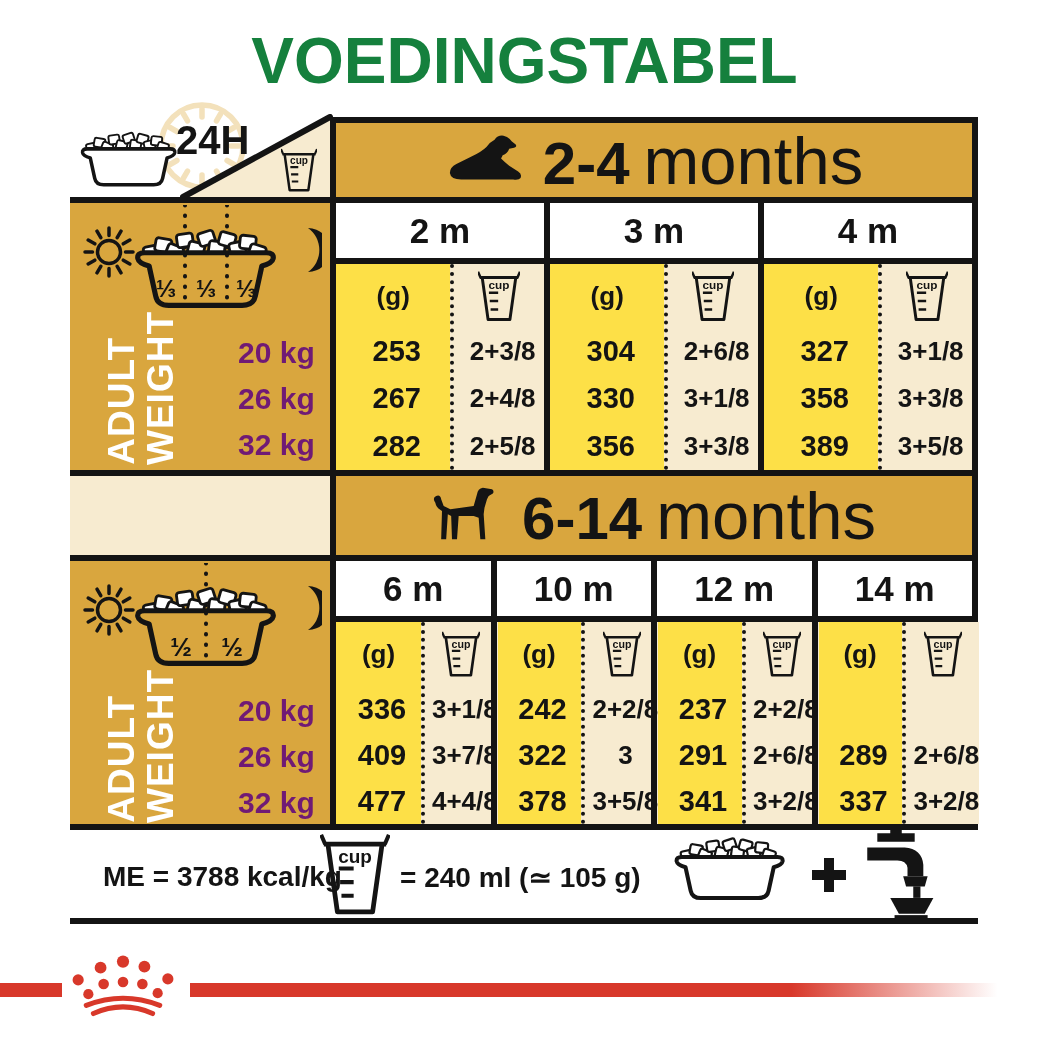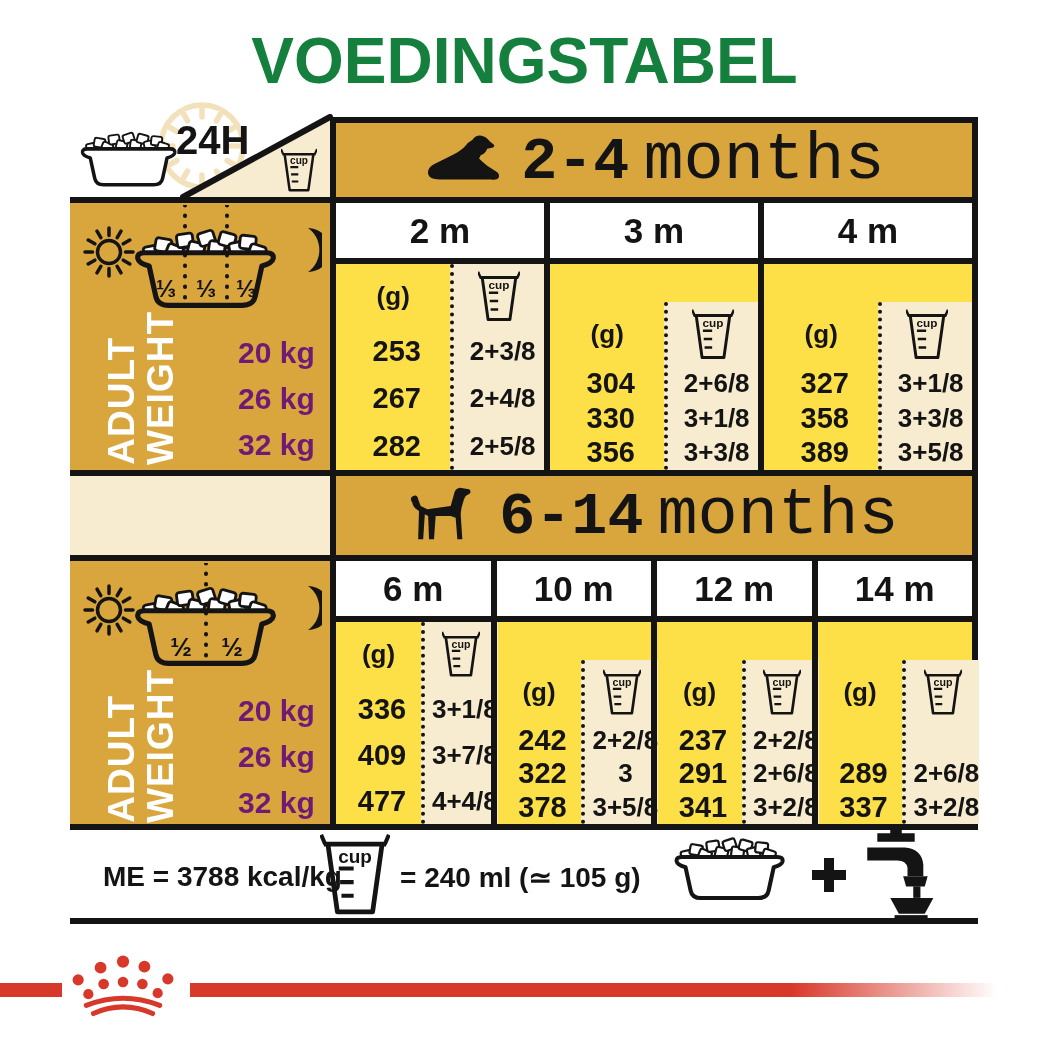--- a/index.html
+++ b/index.html
@@ -11,38 +11,38 @@
   .title{top:24px;left:0;width:100%;text-align:center;font-size:64px;font-weight:800;
          color:#15803d;letter-spacing:0px;}
 
   
   .h24{left:176px;top:118px;font-size:40px;font-weight:800;}
 
   
   .age-header{left:330px;width:648px;height:80px;background:#D9A63E;
               border:6px solid #141414;border-bottom:none;box-sizing:border-box;
               display:flex;align-items:center;justify-content:center;gap:20px;}
-  .age-header .txt{display:flex;align-items:baseline;gap:14px;font-family:Liberation Mono, monospace;}
+  .age-header .txt{display:flex;align-items:baseline;gap:14px;}
   .age-bold{font-size:60px;font-weight:800;line-height:1;}
   .age-rest{font-size:67px;font-weight:500;line-height:1;}
 
   
   .panel{left:70px;width:260px;background:#D9A63E;border-top:6px solid #141414;box-sizing:border-box;}
   .panel .weights{position:absolute;left:168px;top:127px;}
   .panel .weights div{height:46px;line-height:46px;font-size:30px;font-weight:800;color:#701a75;}
   .vertwrap{position:absolute;left:34px;top:126px;height:136px;display:flex;align-items:flex-end;gap:4px;}
   .vert{writing-mode:vertical-rl;transform:rotate(180deg);font-size:37px;font-weight:800;
         color:#fff;letter-spacing:1px;line-height:0.95;}
 
   
   .grid{left:330px;width:648px;background:#fde047;border:6px solid #141414;box-sizing:border-box;
         display:flex;}
   .grid.noseam{border-bottom:none;}
   .mcol{flex:1 1 0;display:flex;flex-direction:column;min-width:0;}
-  .mcol + .mcol{border-left:6px solid #141414;gap:38px;}
+  .mcol + .mcol{border-left:6px solid #141414;}
   .mhead{height:55px;border-bottom:6px solid #141414;display:flex;align-items:center;
          justify-content:center;font-size:35px;font-weight:800;background:#fff;}
   .mbody{flex:1;display:flex;}
   .gcol{flex:0 0 55%;display:flex;flex-direction:column;box-sizing:border-box;}
   .ccol{flex:1;display:flex;flex-direction:column;background:#F7EBD0;
         border-left:4px dotted #141414;box-sizing:border-box;}
   .slot{height:64px;display:flex;align-items:center;justify-content:center;}
   .glabel{font-size:26px;font-weight:800;}
   .val{flex:1;display:flex;align-items:center;justify-content:center;
        font-size:29px;font-weight:800;margin-left:7px;}

